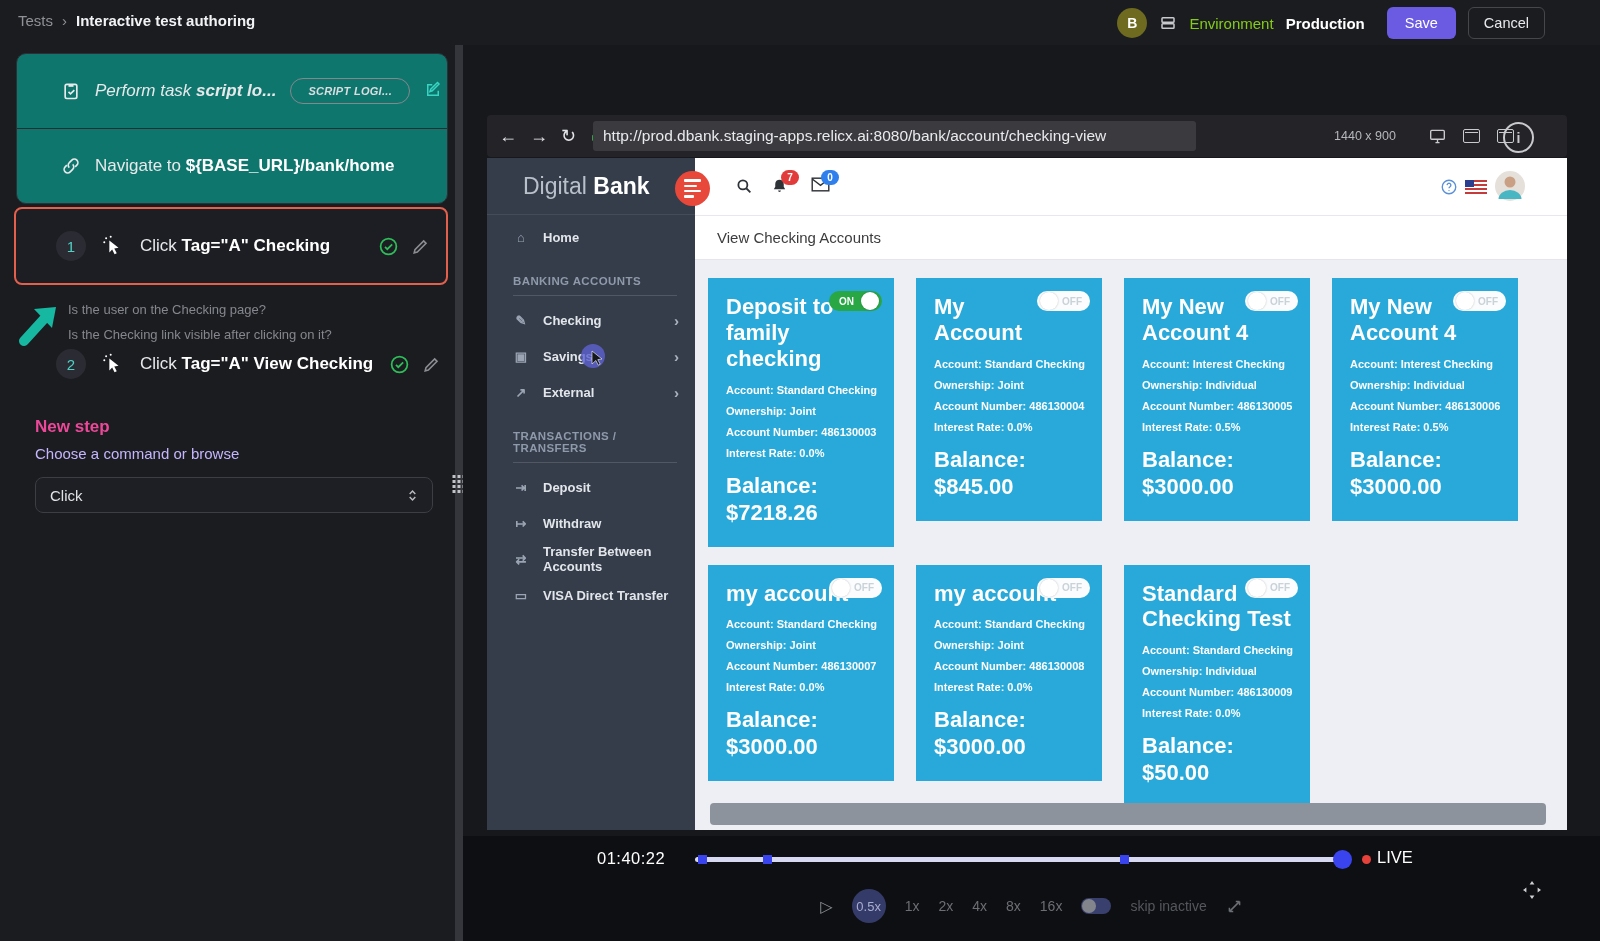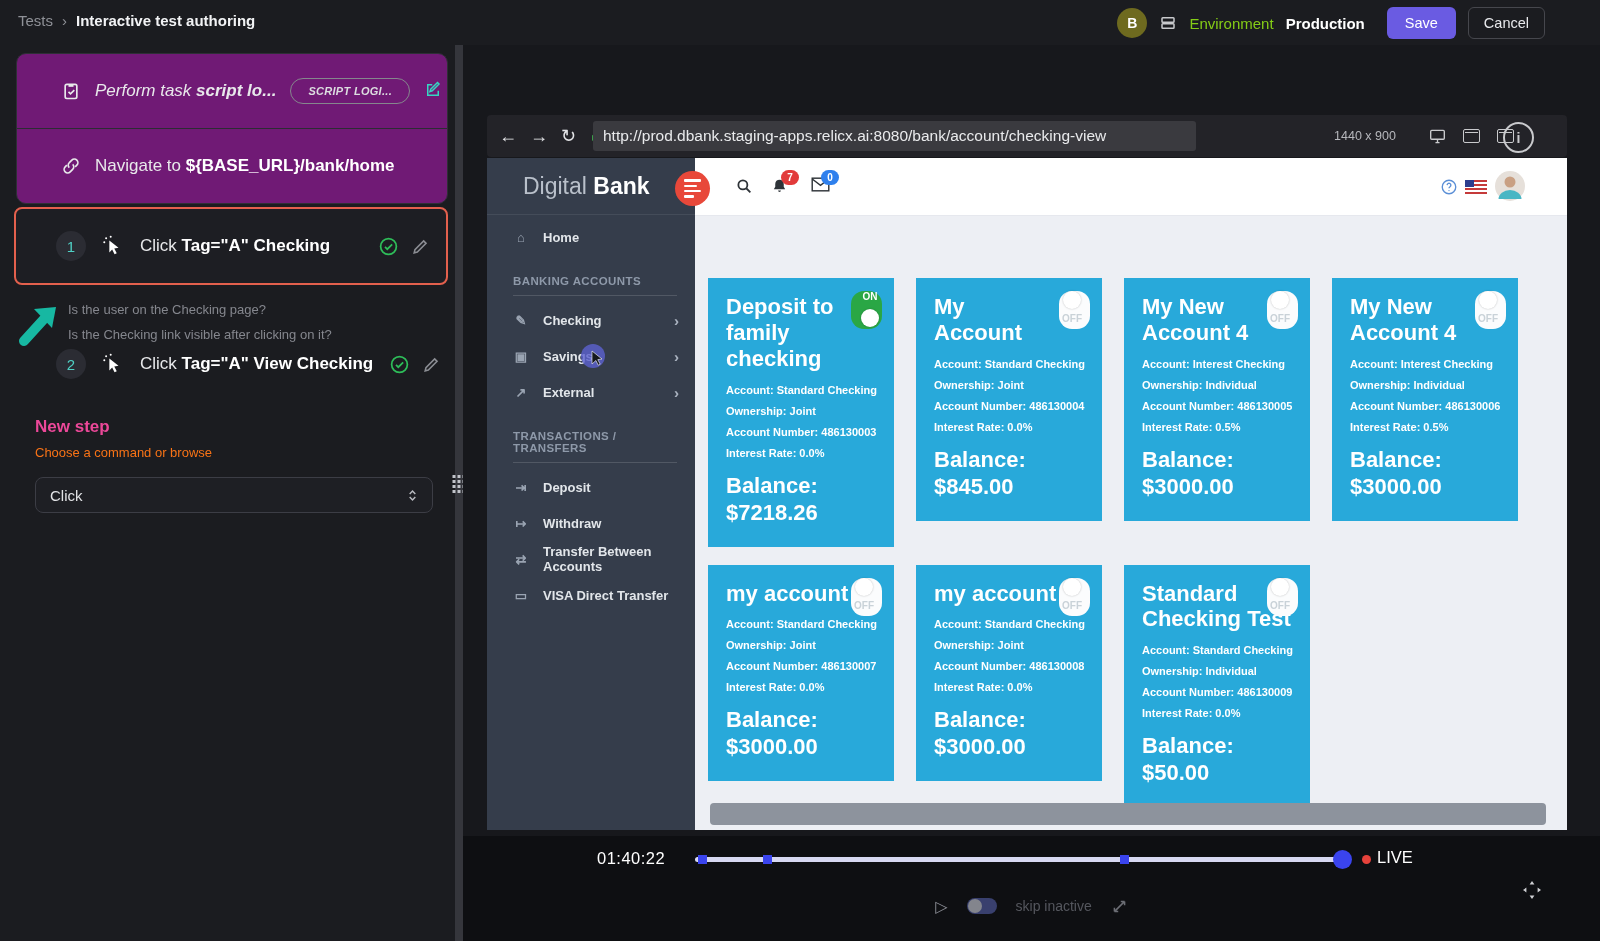--- a/index.html
+++ b/index.html
@@ -11,39 +11,39 @@
   .breadcrumb .current{color:#f2f3f5;font-weight:700;}
   .hdr-right{position:absolute;right:55px;top:5px;height:36px;display:flex;align-items:center;gap:12px;}
   .avatar-b{width:30px;height:30px;border-radius:50%;background:#6e6a1f;color:#fff;display:flex;align-items:center;justify-content:center;font-size:14px;font-weight:700;}
   .env-label{color:#84cc16;font-size:15px;}
   .env-value{color:#fff;font-weight:700;font-size:15px;margin-right:10px;}
   .btn-save{background:#6a5be2;color:#fff;border:none;border-radius:6px;padding:8px 18px;font-size:14.5px;font-family:inherit;}
   .btn-cancel{background:transparent;color:#e8e9ec;border:1px solid #46474d;border-radius:6px;padding:7px 15px;font-size:14.5px;font-family:inherit;}
 
   
   .left-panel{position:absolute;top:45px;left:0;width:455px;bottom:0;background:#1b1c20;}
-  .task-card{position:absolute;left:16px;top:8px;width:432px;border:1px solid #2e2f36;border-radius:10px;background:#701a75;box-sizing:border-box;}
+  .task-card{position:absolute;left:16px;top:8px;width:432px;border:1px solid #2e2f36;border-radius:10px;background:#0f766e;box-sizing:border-box;}
   .task-row{display:flex;align-items:center;height:74px;padding:0 12px 0 44px;gap:14px;}
   .task-row .ic{flex:none;width:20px;height:20px;}
   .task-text{font-style:italic;font-size:17px;color:#e8e9eb;white-space:nowrap;}
   .task-text b{font-weight:700;}
   .nav-text{font-size:17px;color:#e8e9eb;white-space:nowrap;}
   .nav-text b{color:#fff;font-weight:700;}
   .chip{border:1px solid #85878d;border-radius:999px;padding:6px 17px;font-size:11px;font-style:italic;font-weight:700;color:#dcdde0;letter-spacing:.3px;white-space:nowrap;margin-left:auto;}
   .row-divider{height:1px;background:#2c2d33;}
   .step-card{position:absolute;left:14px;top:162px;width:434px;height:78px;border:2px solid #e3604d;border-radius:8px;background:#1d1e23;display:flex;align-items:center;padding:0 16px 0 40px;gap:16px;box-sizing:border-box;}
   .step-row2{position:absolute;left:14px;top:297px;width:434px;height:44px;display:flex;align-items:center;padding:0 18px 0 42px;gap:16px;box-sizing:border-box;}
   .step-num{width:30px;height:30px;border-radius:50%;background:#2b2c33;color:#4fd1c5;font-size:15px;display:flex;align-items:center;justify-content:center;flex:none;}
   .step-text{font-size:17px;color:#e8e9eb;flex:1;white-space:nowrap;}
   .step-text b{color:#fff;font-weight:700;}
   .step-icons{display:flex;gap:12px;align-items:center;}
   .assertions{position:absolute;left:68px;top:252px;font-size:13px;color:#85878e;line-height:25px;}
   .big-arrow{position:absolute;left:16px;top:254px;}
   .new-step-title{position:absolute;left:35px;top:372px;font-size:17px;font-weight:700;color:#ec4899;}
-  .new-step-sub{position:absolute;left:35px;top:400px;font-size:13px;color:#f97316;}
+  .new-step-sub{position:absolute;left:35px;top:400px;font-size:15px;color:#c4b5fd;}
   .command-select{position:absolute;left:35px;top:432px;width:398px;height:36px;border:1px solid #3c3d45;background:#1e1f24;border-radius:8px;display:flex;align-items:center;justify-content:space-between;padding:0 12px 0 14px;box-sizing:border-box;color:#e2e3e6;font-size:15px;}
 
   .v-divider{position:absolute;left:455px;top:45px;bottom:0;width:8px;background:#35363c;}
   .v-dots{position:absolute;top:430px;left:50%;transform:translateX(-50%);display:grid;grid-template-columns:repeat(3,3px);gap:2px;}
   .v-dots i{width:3px;height:3px;background:#c2c4ca;display:block;}
 
   
   .right{position:absolute;left:463px;top:45px;right:0;bottom:0;background:#17181c;}
   .tabbar{position:absolute;top:0;left:0;right:0;height:55px;border-bottom:1px solid #26272c;}
   .tab{position:absolute;top:15px;font-size:15px;color:#9b9da3;}
@@ -84,21 +84,21 @@
   .badge{position:absolute;top:-7px;left:10px;min-width:10px;height:15px;border-radius:8px;color:#fff;font-size:10px;font-weight:700;display:flex;align-items:center;justify-content:center;padding:0 4px;}
   .badge.red{background:#e23b3b;}
   .badge.blue{background:#2f80ed;}
   .app-titlebar{height:43px;background:#fff;border-bottom:1px solid #e4e6eb;line-height:43px;padding-left:22px;font-size:15px;color:#3c3c3e;}
   .cards{position:absolute;left:13px;top:120px;width:846px;display:flex;flex-wrap:wrap;gap:18px 22px;align-items:flex-start;}
   .card{width:186px;background:#28a9da;color:#fff;padding:16px 18px 20px;box-sizing:border-box;position:relative;}
   .card-title{font-size:22px;font-weight:700;line-height:1.18;margin-bottom:12px;}
   .card:nth-child(2) .card-title{padding-right:58px;}
   .card-detail{font-size:11px;font-weight:700;margin-bottom:9px;white-space:nowrap;}
   .card-balance{font-size:22px;font-weight:700;line-height:1.22;margin-top:14px;white-space:pre-line;}
-  .toggle{position:absolute;top:13px;right:12px;height:38px;border-radius:13px;display:flex;align-items:center;font-size:10px;font-weight:700;flex-direction:column;}
+  .toggle{position:absolute;top:13px;right:12px;height:20px;border-radius:13px;display:flex;align-items:center;font-size:10px;font-weight:700;}
   .toggle .knob{width:18px;height:18px;border-radius:50%;background:#fff;flex:none;box-shadow:0 0 2px rgba(0,0,0,.25);}
   .toggle.on{background:#2aa745;padding:0 3px 0 10px;gap:7px;color:#fff;}
   .toggle.off{background:#fbfcfd;padding:0 8px 0 3px;gap:4px;color:#c9d2d8;}
   .h-scrollbar{position:absolute;left:15px;bottom:5px;width:836px;height:22px;background:#8d939d;border-radius:4px;}
 
   
   .player{position:absolute;left:0;right:0;bottom:0;height:105px;background:#0e0f12;}
   .pl-time{position:absolute;left:134px;top:13px;font-size:16.5px;color:#fff;letter-spacing:.5px;}
   .pl-track{position:absolute;left:232px;top:21px;width:653px;height:5px;background:#d7d8f2;border-radius:3px;}
   .pl-marker{position:absolute;width:9px;height:9px;background:#3a44ee;top:-2px;}
@@ -394,20 +394,21 @@
               </svg>
           </span>
           <span class="tb-ic" style="left:800px;top:13px;">
             <svg width="30" height="30" viewBox="0 0 30 30">
                 <circle cx="15" cy="15" r="15" fill="#e6e0da"></circle>
                 <circle cx="15" cy="11" r="5.5" fill="#c9a083"></circle>
                 <path d="M3.5 28a11.5 9 0 0 1 23 0z" fill="#49b6c4"></path>
               </svg>
           </span>
         </div>
+        <div class="app-titlebar">View Checking Accounts</div>
         <div class="cards">
             <div class="card">
               <div class="card-title">Deposit to family checking</div>
               <div class="toggle on">
                 <span>ON</span>
                 <span class="knob"></span>
               </div>
               <div class="card-detail">Account: Standard Checking</div>
               <div class="card-detail">Ownership: Joint</div>
               <div class="card-detail">Account Number: 486130003</div>
@@ -503,20 +504,28 @@
       <div class="pl-track">
         <span class="pl-marker" style="left:3px;"></span>
         <span class="pl-marker" style="left:68px;"></span>
         <span class="pl-marker" style="left:425px;"></span>
         <span class="pl-head"></span>
       </div>
       <span class="pl-live-dot"></span>
       <span class="pl-live">LIVE</span>
       <div class="pl-controls">
         <span class="play-glyph">▷</span>
+        <span style="display:flex;align-items:center;gap:19px;">
+            <span class="speed active">0.5x</span>
+            <span class="speed">1x</span>
+            <span class="speed">2x</span>
+            <span class="speed">4x</span>
+            <span class="speed">8x</span>
+            <span class="speed">16x</span>
+          </span>
         <span class="pl-toggle">
             <span class="knob"></span>
           </span>
         <span class="skip-label">skip inactive</span>
         <span style="display:flex;">
           <svg width="17" height="17" viewBox="0 0 20 20" fill="none" stroke="#6c6e75" stroke-width="1.8">
               <path d="M4 16L16 4M4 16v-4.5M4 16h4.5M16 4h-4.5M16 4v4.5"></path>
             </svg>
         </span>
       </div>

